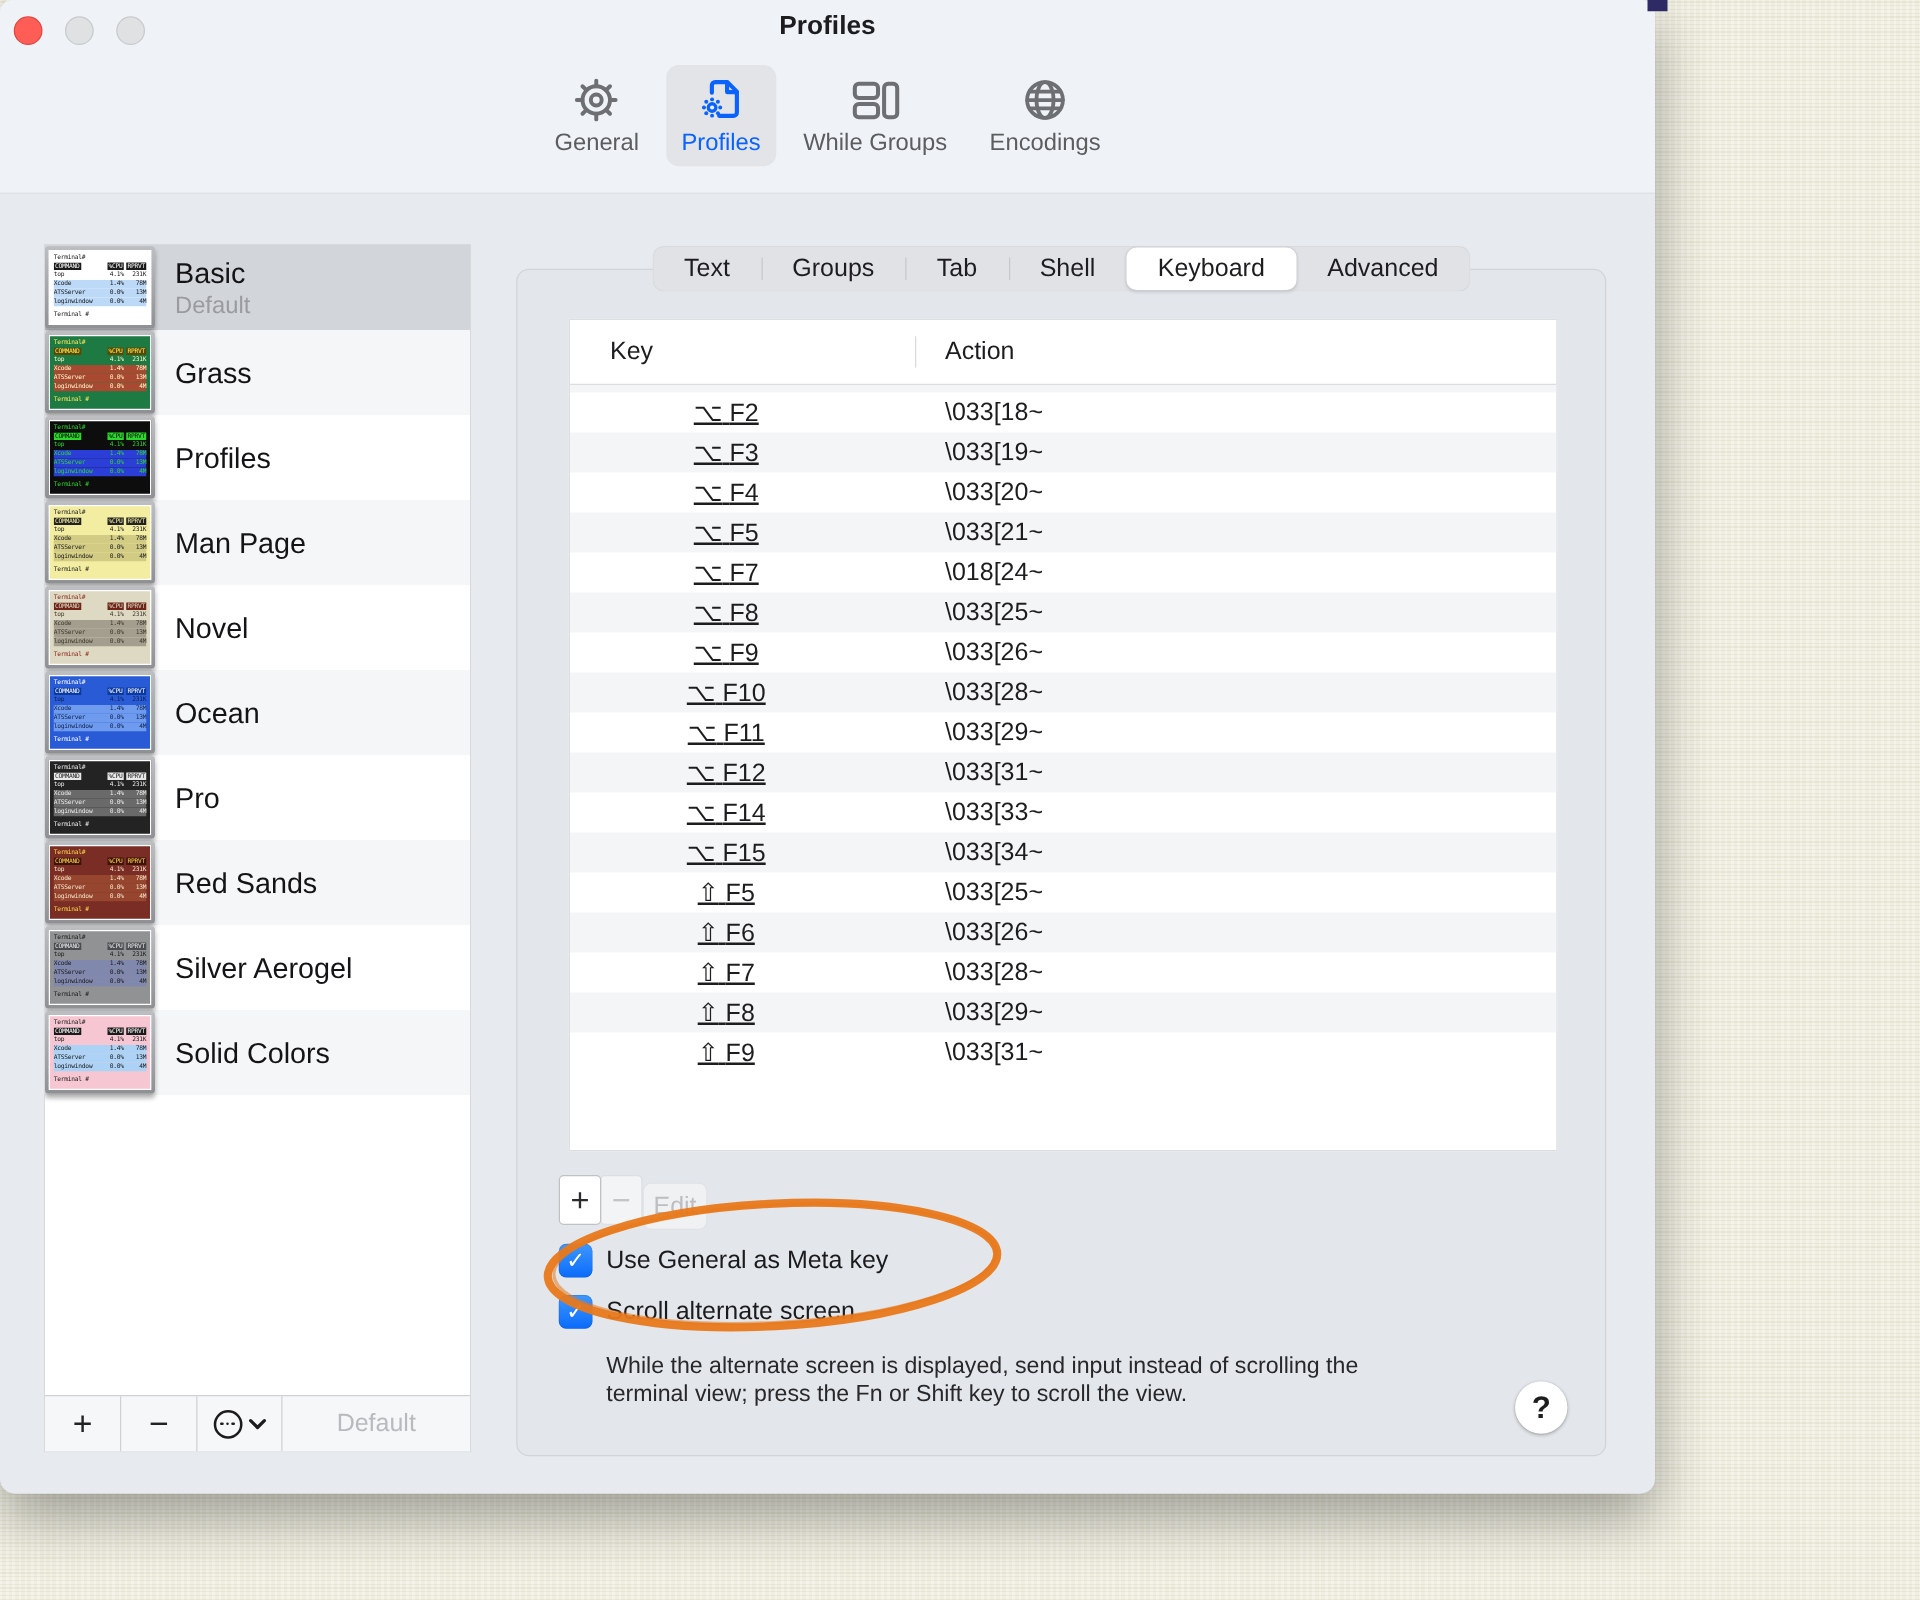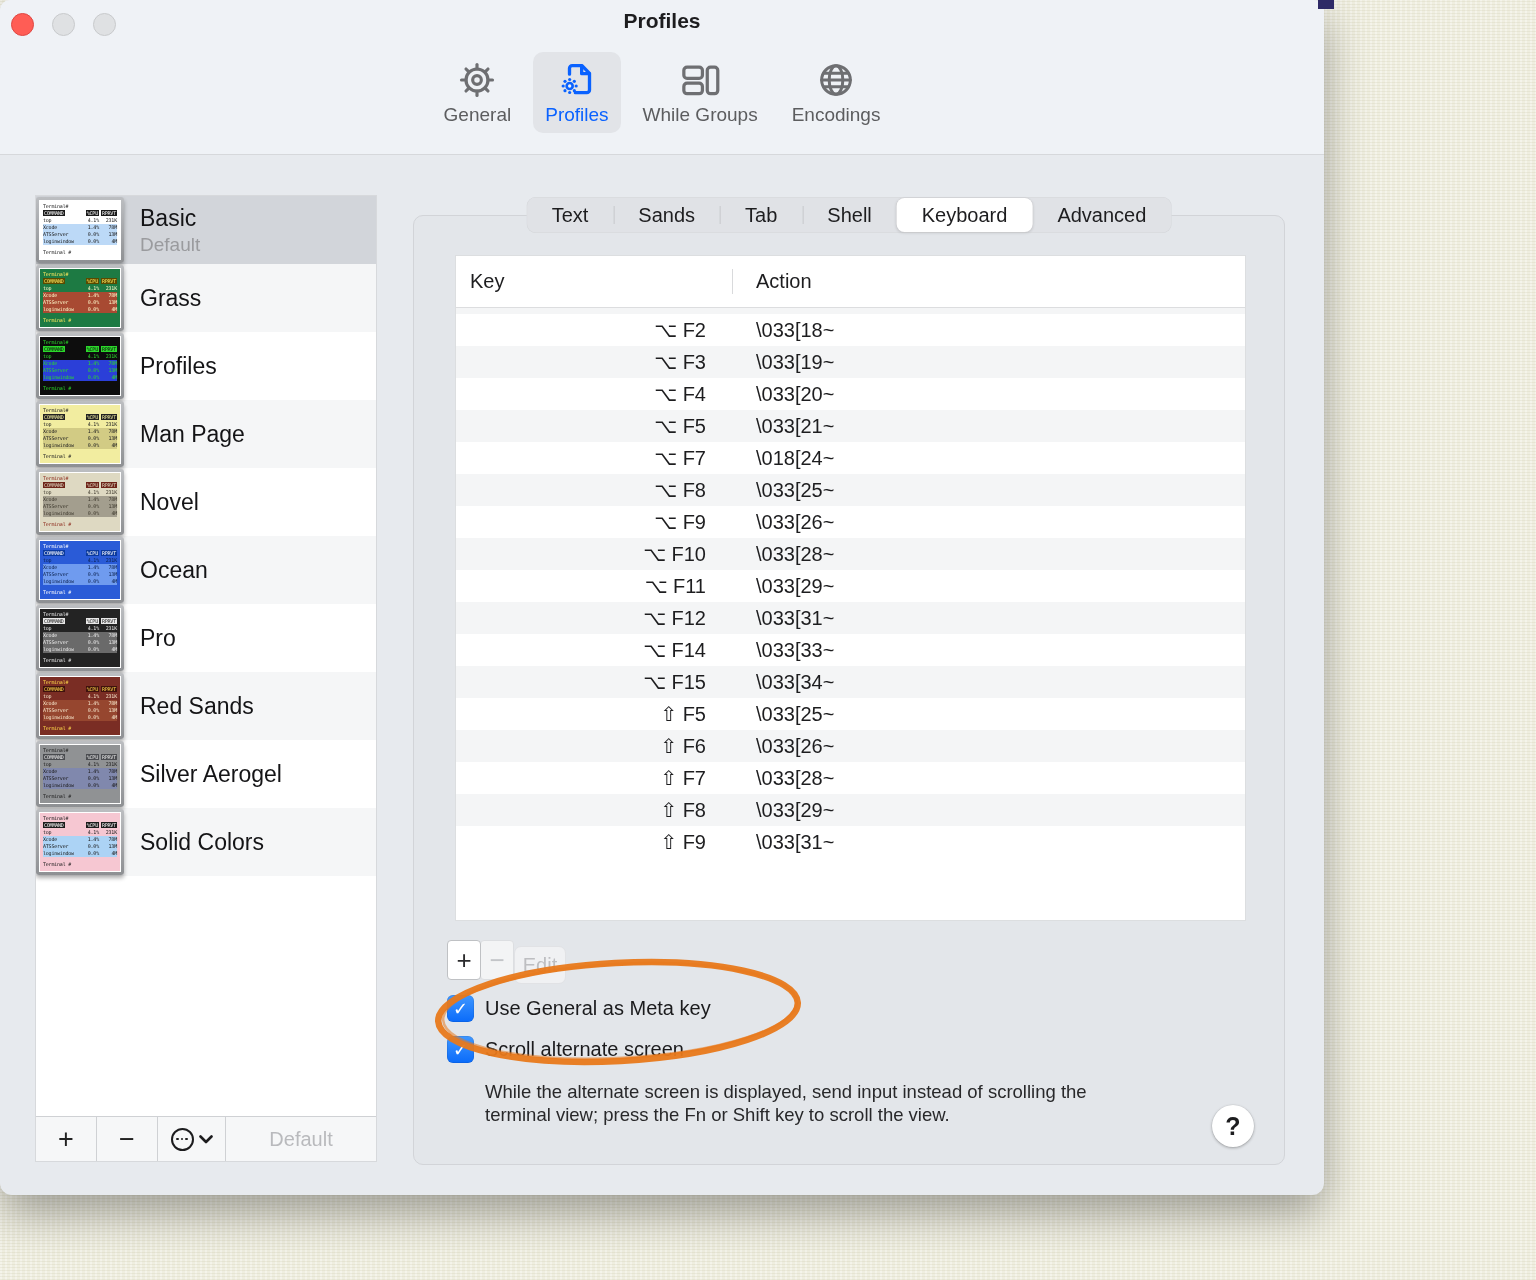--- a/index.html
+++ b/index.html
@@ -78,27 +78,27 @@
     font-size:20px; color:#1d1d1f; white-space:nowrap; }
   .seg::before { content:""; position:absolute; left:0; top:9px; bottom:9px; width:1px; background:#c6c8cb; }
   .seg:first-child::before, .seg.selected::before, .seg.selected + .seg::before { display:none; }
   .seg.selected { background:#ffffff; border-radius:8px; margin:1px 0;
     box-shadow:0 0 0 0.5px #cfcfd2, 0 1px 3px rgba(0,0,0,.14); }
   
   .keytable { position:absolute; left:455px; top:255px; width:791px; height:666px;
     background:#ffffff; border:1px solid #dcdee0; }
   .thead { height:52px; display:flex; align-items:center; border-bottom:1px solid #dcdddf;
     font-size:20px; color:#1d1d1f; position:relative; }
-  .th-key { padding-left:14px; }
+  .th-key { padding-left:32px; }
   .th-action { position:absolute; left:300px; }
   .col-div { position:absolute; left:276px; top:13px; bottom:13px; width:1px; background:#d9dadc; }
   .sliver { height:6px; background:#f4f5f6; }
   .trows .row { height:32px; display:flex; align-items:center; font-size:20px; color:#1d1d1f; }
   .trows .row:nth-child(even) { background:#f4f5f6; }
-  .cell-key { width:276px; text-align:right; padding-right:26px; white-space:nowrap; }
+  .cell-key { width:276px; text-align:center; padding-right:26px; white-space:nowrap;text-decoration:underline; }
   .cell-key .mod { font-family:"DejaVu Sans", sans-serif; }
   .cell-action { padding-left:24px; white-space:nowrap; }
   
   .btn-add, .btn-remove { position:absolute; width:34px; height:40px; top:940px;
     background:#ffffff; border:1px solid #bfc1c4; border-radius:4px;
     display:flex; align-items:center; justify-content:center; font-size:26px; color:#2b2b2d; }
   .btn-add { left:447px; z-index:2; }
   .btn-remove { left:480px; background:#f3f4f5; border-color:#dcdee1; color:#c3c5c8; z-index:1; }
   .btn-edit { position:absolute; left:514px; top:946px; width:52px; height:38px;
     background:#f0f1f3; border:1px solid #e1e2e5; border-radius:7px;
@@ -592,21 +592,21 @@
         </svg>
       </div>
       <div class="sf-btn default">Default</div>
     </div>
   </div>
 
   <div class="panel"></div>
 
   <div class="tabbar">
       <div class="seg">Text</div>
-      <div class="seg">Sands</div>
+      <div class="seg">Groups</div>
       <div class="seg">Tab</div>
       <div class="seg">Shell</div>
       <div class="seg selected">Keyboard</div>
       <div class="seg">Advanced</div>
     </div>
 
   <div class="keytable">
     <div class="thead">
       <span class="th-key">Key</span>
       <span class="col-div"></span>

